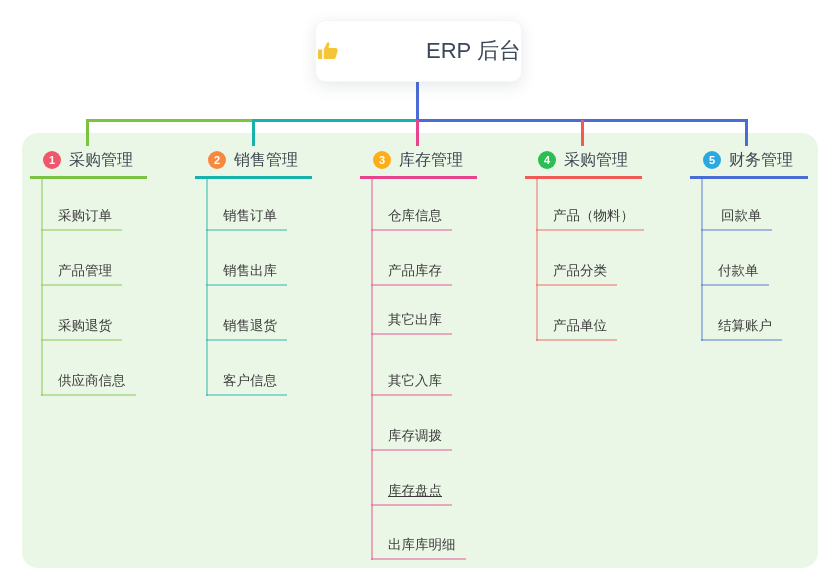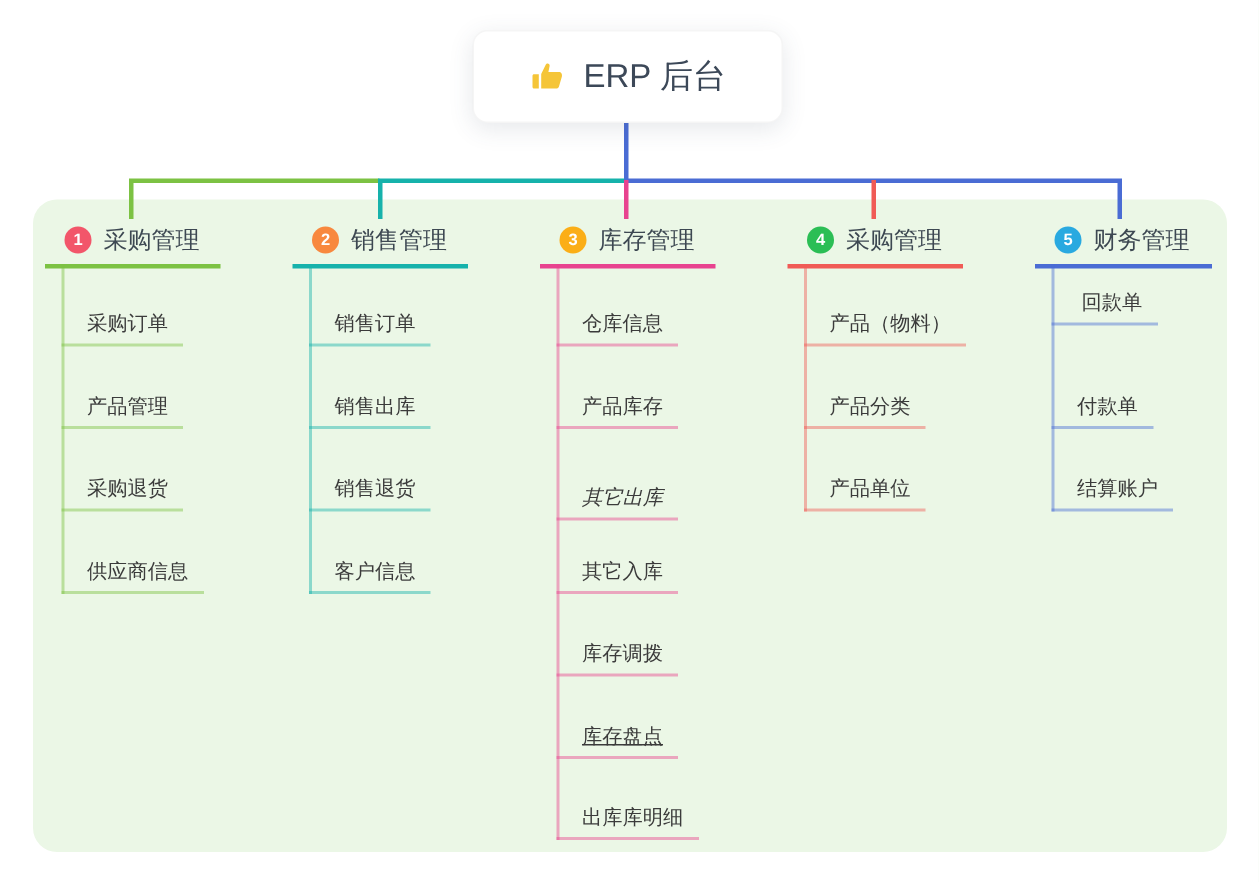--- a/index.html
+++ b/index.html
@@ -5,21 +5,21 @@
   html,body{margin:0;padding:0;background:#fff;}
   .stage{
     position:relative;width:839px;height:588px;background:#ffffff;overflow:hidden;
     font-family:"Liberation Sans", sans-serif;
   }
   
   .root-node{
     position:absolute;left:315px;top:20px;width:207px;height:62px;
     background:#ffffff;border-radius:10px;border:1px solid rgba(0,0,0,0.04);
     box-shadow:0 4px 16px rgba(60,80,100,0.13);
-    display:flex;align-items:center;justify-content:center;gap:12px;
+    display:flex;align-items:center;justify-content:space-between;gap:12px;
     font-size:22px;color:var(--root-text);box-sizing:border-box;
   }
   .thumb-icon{width:24px;height:24px;display:block;}
   
   .line{position:absolute;}
   .root-drop{left:416px;top:82px;width:3px;height:38px;background:var(--b5-line);}
   .bus{top:119px;height:3px;}
   .bus-green{left:86px;width:167px;background:var(--b1-line);}
   .bus-teal{left:252px;width:165px;background:var(--b2-line);}
   .bus-blue{left:416px;width:332px;background:var(--b5-line);}
@@ -118,21 +118,21 @@
 
   <div class="branch b3">
     <div class="branch-title">
       <span class="badge">3</span>
       <span>库存管理</span>
     </div>
     <div class="title-underline"></div>
     <div class="vline" style="height:384px;"></div>
     <div class="child" style="top:59px;"><span>仓库信息</span><div class="child-line"></div></div>
     <div class="child" style="top:114px;"><span>产品库存</span><div class="child-line"></div></div>
-    <div class="child" style="top:175px;font-style:italic;"><span>其它出库</span><div class="child-line"></div></div>
+    <div class="child" style="top:163px;"><span>其它出库</span><div class="child-line"></div></div>
     <div class="child" style="top:224px;text-align:center;"><span>其它入库</span><div class="child-line"></div></div>
     <div class="child" style="top:279px;"><span>库存调拨</span><div class="child-line"></div></div>
     <div class="child" style="top:334px;text-decoration:underline;"><span>库存盘点</span><div class="child-line"></div></div>
     <div class="child" style="top:388px;"><span>出库库明细</span><div class="child-line"></div></div>
   </div>
 
   <div class="branch b4">
     <div class="branch-title">
       <span class="badge">4</span>
       <span>采购管理</span>
@@ -144,18 +144,18 @@
     <div class="child" style="top:169px;"><span>产品单位</span><div class="child-line"></div></div>
   </div>
 
   <div class="branch b5">
     <div class="branch-title">
       <span class="badge">5</span>
       <span>财务管理</span>
     </div>
     <div class="title-underline" style="width:118px;"></div>
     <div class="vline" style="height:165px;"></div>
-    <div class="child" style="top:45px;padding-left:20px;"><span>回款单</span><div class="child-line"></div></div>
+    <div class="child" style="top:59px;padding-left:20px;"><span>回款单</span><div class="child-line"></div></div>
     <div class="child" style="top:114px;"><span>付款单</span><div class="child-line"></div></div>
     <div class="child" style="top:169px;"><span>结算账户</span><div class="child-line"></div></div>
   </div>
 
 </div>
 
 </body></html>

